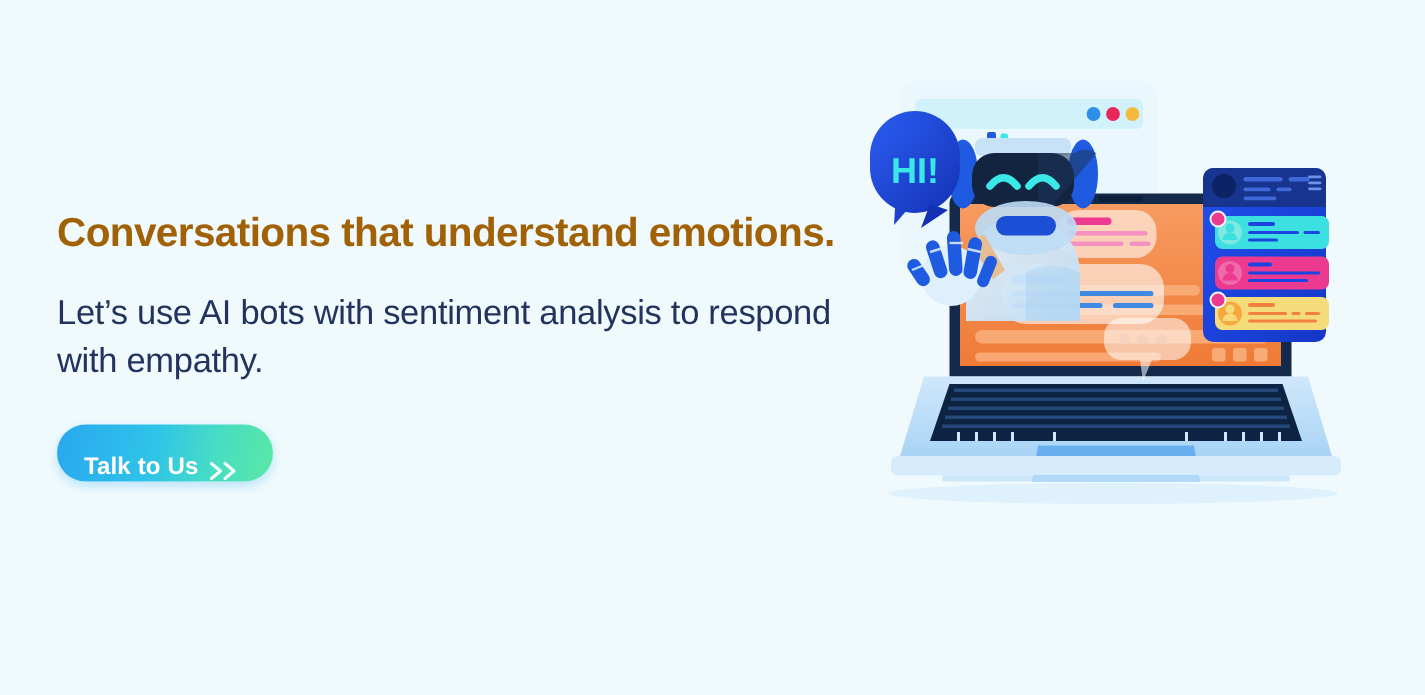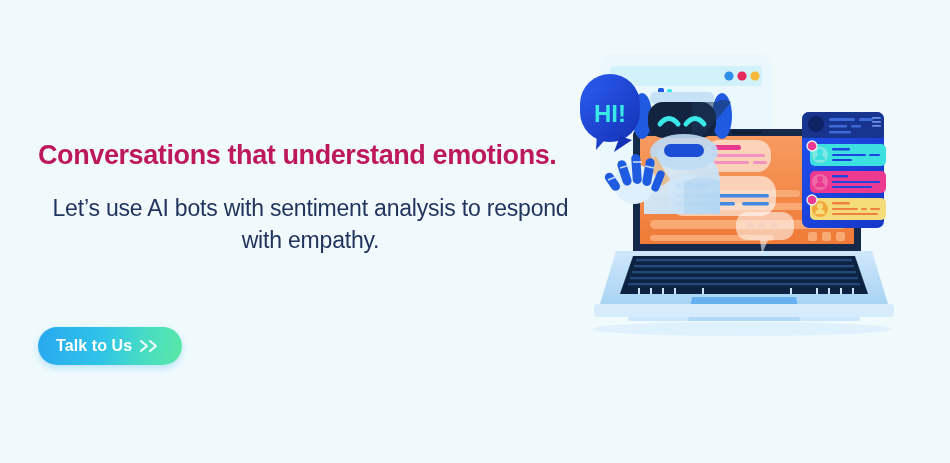--- a/index.html
+++ b/index.html
@@ -50,31 +50,30 @@
   }
 
   
   .cta-wrap {
     position: absolute;
     left: 38px;
     top: 283px;
   }
   .cta {
     display: inline-flex;
-    align-items: center;
+    align-items: flex-end;
     gap: 7px;
     height: 38px;
     padding: 0 17px 0 18px;
     border: none;
     border-radius: 19px;
     background: linear-gradient(100deg, #29a8f0 0%, #2fc4e8 45%, #47dcc4 72%, #5ae8a6 100%);
     box-shadow: 0 3px 7px rgba(41,168,240,0.28);
     cursor: pointer;
     font-family: "Liberation Sans", sans-serif;
-    margin-top: 44px;
   }
   .cta-label {
     color: #ffffff;
     font-size: 16px;
     font-weight: bold;
     letter-spacing: 0.1px;
     white-space: nowrap;
   }
   .cta-chevrons {
     display: inline-flex;
@@ -90,22 +89,22 @@
     height: 300px;
   }
   .illustration svg { display: block; }
 </style>
 </head>
 <body style="background: rgb(240, 250, 253);">
 
 <div class="banner" style="background: rgb(240, 250, 253);">
 
   <div class="copy">
-    <h1 class="headline" style="color: #be185d;">Conversations that understand emotions.</h1>
-    <p class="subcopy" style="color: rgb(34, 51, 94); text-align: center;">Let’s use AI bots with sentiment analysis to respond with empathy.</p>
+    <h1 class="headline" style="color: #a16207;">Conversations that understand emotions.</h1>
+    <p class="subcopy" style="color: rgb(34, 51, 94);">Let’s use AI bots with sentiment analysis to respond with empathy.</p>
   </div>
 
   <div class="cta-wrap">
     <button class="cta">
       <span class="cta-label">Talk to Us</span>
       <span class="cta-chevrons">
         <svg width="26" height="14" viewBox="0 0 26 14" fill="none">
           <path d="M2 2 L8 7 L2 12" stroke="#ffffff" stroke-width="2.1" stroke-linecap="round" stroke-linejoin="round" opacity="0.92"></path>
           <path d="M11 2 L17 7 L11 12" stroke="#ffffff" stroke-width="2.1" stroke-linecap="round" stroke-linejoin="round" opacity="0.92"></path>
         </svg>

